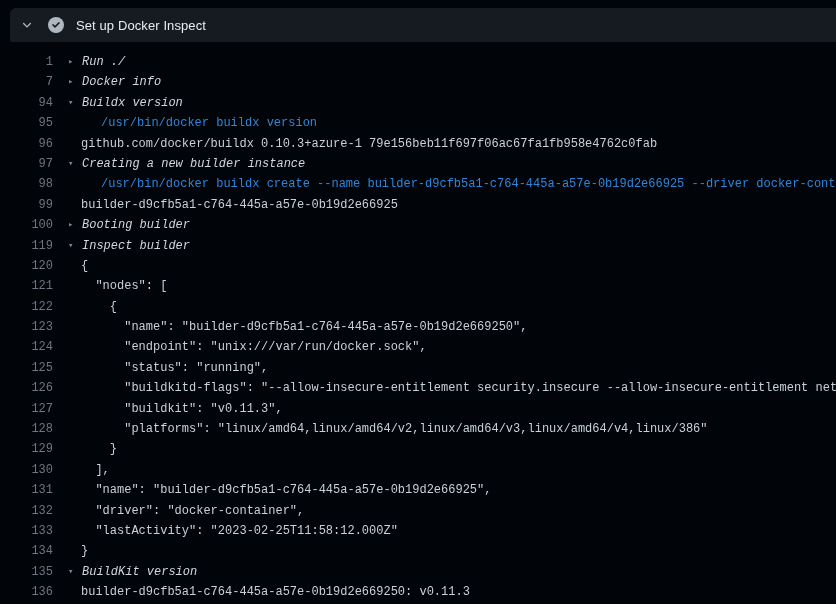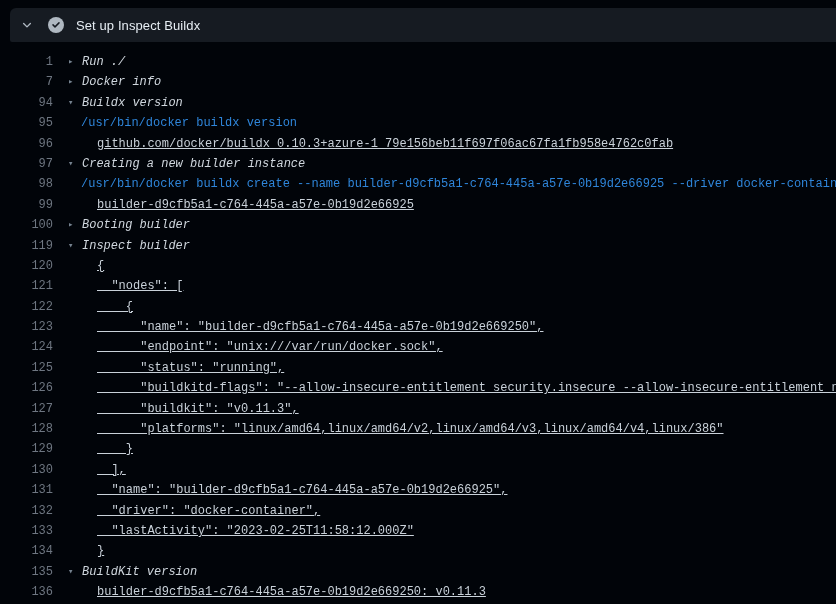--- a/index.html
+++ b/index.html
@@ -50,35 +50,35 @@
   .arrow {
     flex: 0 0 12px;
     margin-left: 15px;
     margin-right: 2px;
     color: #768390;
     font-size: 9px;
     line-height: 20.4px;
     text-align: left;
   }
   .line.group .text { color: #d0d7de; font-style: italic; }
-  .line.command .text { margin-left: 28px; color: #2f86db; }
-  .line.output  .text { margin-left: 44px; color: #c9d1d9; text-decoration: underline; }
+  .line.command .text { margin-left: 48px; color: #2f86db; }
+  .line.output  .text { margin-left: 28px; color: #c9d1d9; }
   .text { white-space: pre; }
 </style>
 </head>
 <body>
 
 <div class="step-header">
   <span class="chev">
     <svg width="12" height="12" viewBox="0 0 16 16" fill="none">
       <path d="M3.5 6l4.5 4.5L12.5 6" stroke="#afb8c1" stroke-width="1.8" stroke-linecap="round" stroke-linejoin="round"></path>
     </svg>
   </span>
   <span class="check-wrap">
     <svg width="16" height="16" viewBox="0 0 16 16">
       <circle cx="8" cy="8" r="8" fill="#afb8c1"></circle>
       <path d="M11.28 5.28a.75.75 0 0 0-1.06-1.06L6.75 7.69 5.28 6.22a.75.75 0 0 0-1.06 1.06l2 2a.75.75 0 0 0 1.06 0z" fill="#161b22" transform="translate(0.25,1.1)"></path>
     </svg>
   </span>
-  <span class="step-title">Set up Inspect Buildx</span>
+  <span class="step-title">Set up Docker Inspect</span>
 </div>
 
 <div class="log"><div class="line group"><span class="gutter">1</span><span class="arrow">▸</span><span class="text">Run ./</span></div><div class="line group"><span class="gutter">7</span><span class="arrow">▸</span><span class="text">Docker info</span></div><div class="line group"><span class="gutter">94</span><span class="arrow">▾</span><span class="text">Buildx version</span></div><div class="line command"><span class="gutter">95</span><span class="text">/usr/bin/docker buildx version</span></div><div class="line output"><span class="gutter">96</span><span class="text">github.com/docker/buildx 0.10.3+azure-1 79e156beb11f697f06ac67fa1fb958e4762c0fab</span></div><div class="line group"><span class="gutter">97</span><span class="arrow">▾</span><span class="text">Creating a new builder instance</span></div><div class="line command"><span class="gutter">98</span><span class="text">/usr/bin/docker buildx create --name builder-d9cfb5a1-c764-445a-a57e-0b19d2e66925 --driver docker-container</span></div><div class="line output"><span class="gutter">99</span><span class="text">builder-d9cfb5a1-c764-445a-a57e-0b19d2e66925</span></div><div class="line group"><span class="gutter">100</span><span class="arrow">▸</span><span class="text">Booting builder</span></div><div class="line group"><span class="gutter">119</span><span class="arrow">▾</span><span class="text">Inspect builder</span></div><div class="line output"><span class="gutter">120</span><span class="text">{</span></div><div class="line output"><span class="gutter">121</span><span class="text">  "nodes": [</span></div><div class="line output"><span class="gutter">122</span><span class="text">    {</span></div><div class="line output"><span class="gutter">123</span><span class="text">      "name": "builder-d9cfb5a1-c764-445a-a57e-0b19d2e669250",</span></div><div class="line output"><span class="gutter">124</span><span class="text">      "endpoint": "unix:///var/run/docker.sock",</span></div><div class="line output"><span class="gutter">125</span><span class="text">      "status": "running",</span></div><div class="line output"><span class="gutter">126</span><span class="text">      "buildkitd-flags": "--allow-insecure-entitlement security.insecure --allow-insecure-entitlement network</span></div><div class="line output"><span class="gutter">127</span><span class="text">      "buildkit": "v0.11.3",</span></div><div class="line output"><span class="gutter">128</span><span class="text">      "platforms": "linux/amd64,linux/amd64/v2,linux/amd64/v3,linux/amd64/v4,linux/386"</span></div><div class="line output"><span class="gutter">129</span><span class="text">    }</span></div><div class="line output"><span class="gutter">130</span><span class="text">  ],</span></div><div class="line output"><span class="gutter">131</span><span class="text">  "name": "builder-d9cfb5a1-c764-445a-a57e-0b19d2e66925",</span></div><div class="line output"><span class="gutter">132</span><span class="text">  "driver": "docker-container",</span></div><div class="line output"><span class="gutter">133</span><span class="text">  "lastActivity": "2023-02-25T11:58:12.000Z"</span></div><div class="line output"><span class="gutter">134</span><span class="text">}</span></div><div class="line group"><span class="gutter">135</span><span class="arrow">▾</span><span class="text">BuildKit version</span></div><div class="line output"><span class="gutter">136</span><span class="text">builder-d9cfb5a1-c764-445a-a57e-0b19d2e669250: v0.11.3</span></div></div>
 
 </body></html>

